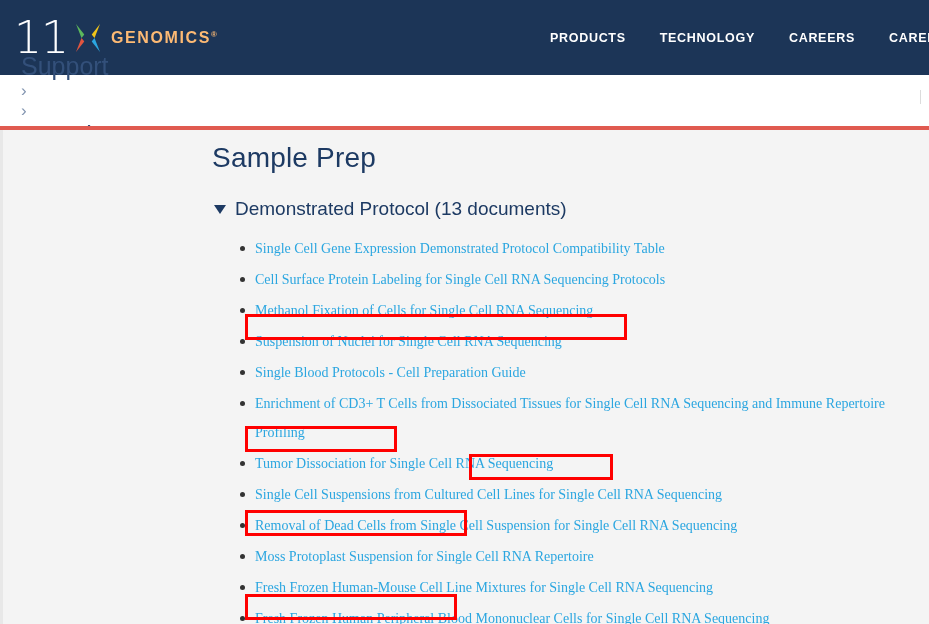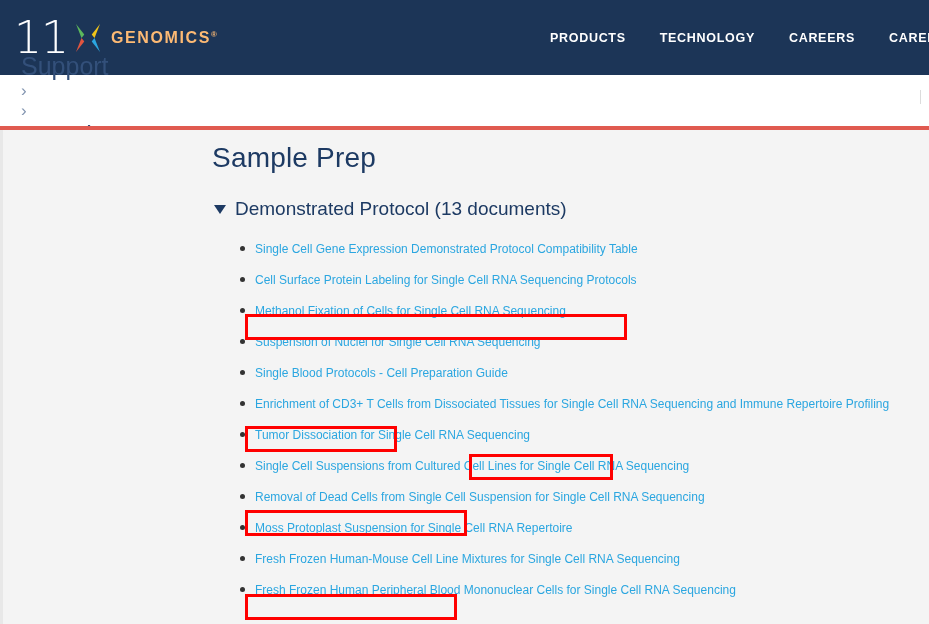--- a/index.html
+++ b/index.html
@@ -106,23 +106,23 @@
     margin-bottom:2px;
     line-height:28px;
   }
   ul.doclist li::before {
     content:"";
     position:absolute; left:26px; top:12px;
     width:5px; height:5px; border-radius:50%;
     background:#333;
   }
   .doclink {
-    color:#2ba6e0; font-size:12px; font-weight:400;
+    color:#2ba6e0; font-size:14px; font-weight:400;
     text-decoration:none; cursor:pointer;
-    font-family:Liberation Sans, sans-serif;
+    font-family:Liberation Serif, serif;
   }
 
   
   .redbox {
     position:absolute;
     border:3px solid #ff0000;
     pointer-events:none;
   }
 </style>
 </head>

